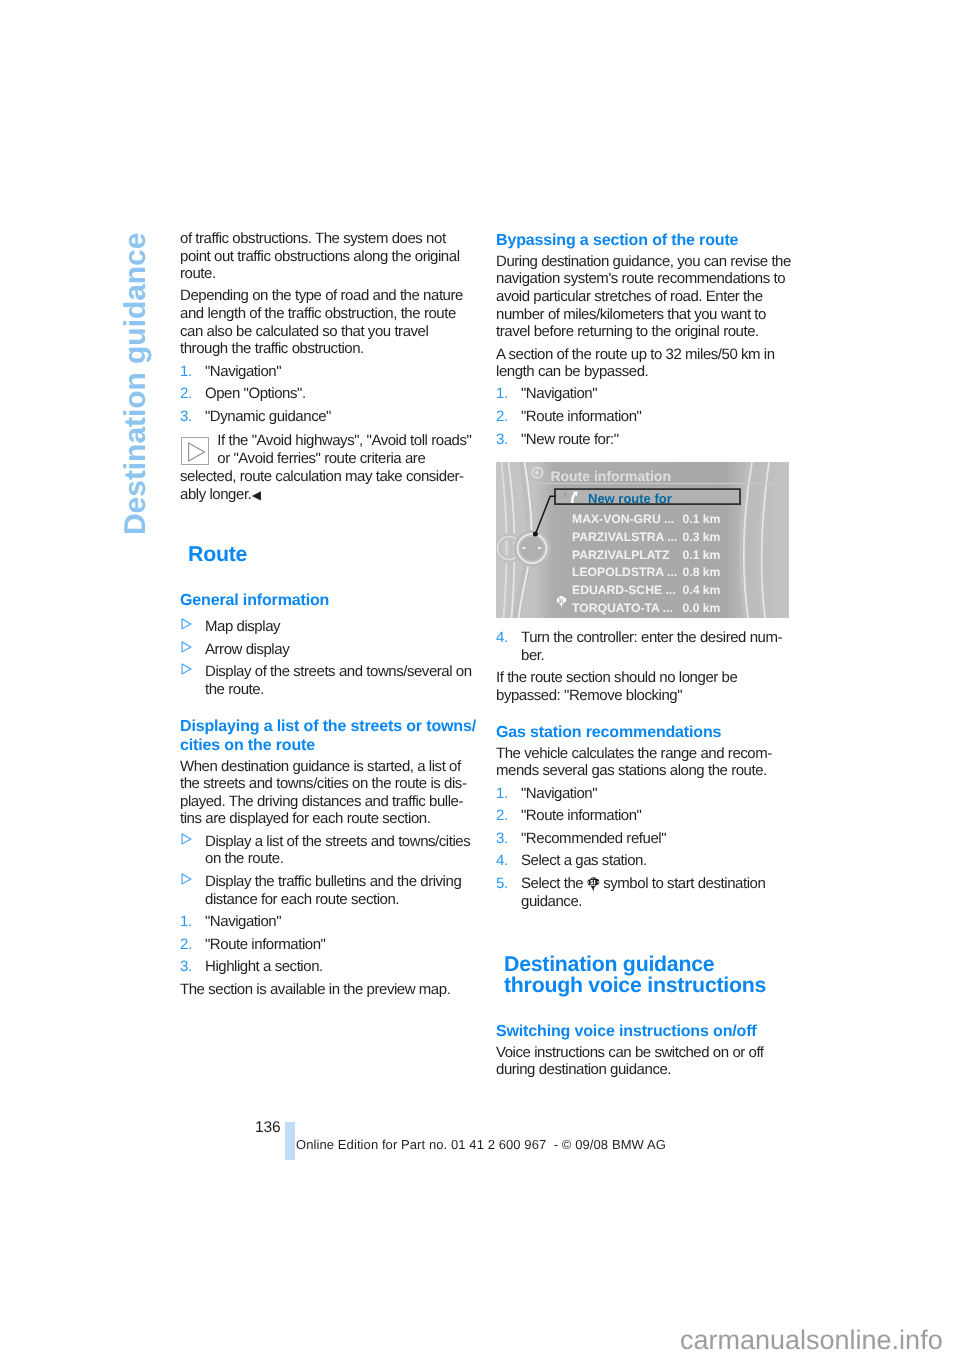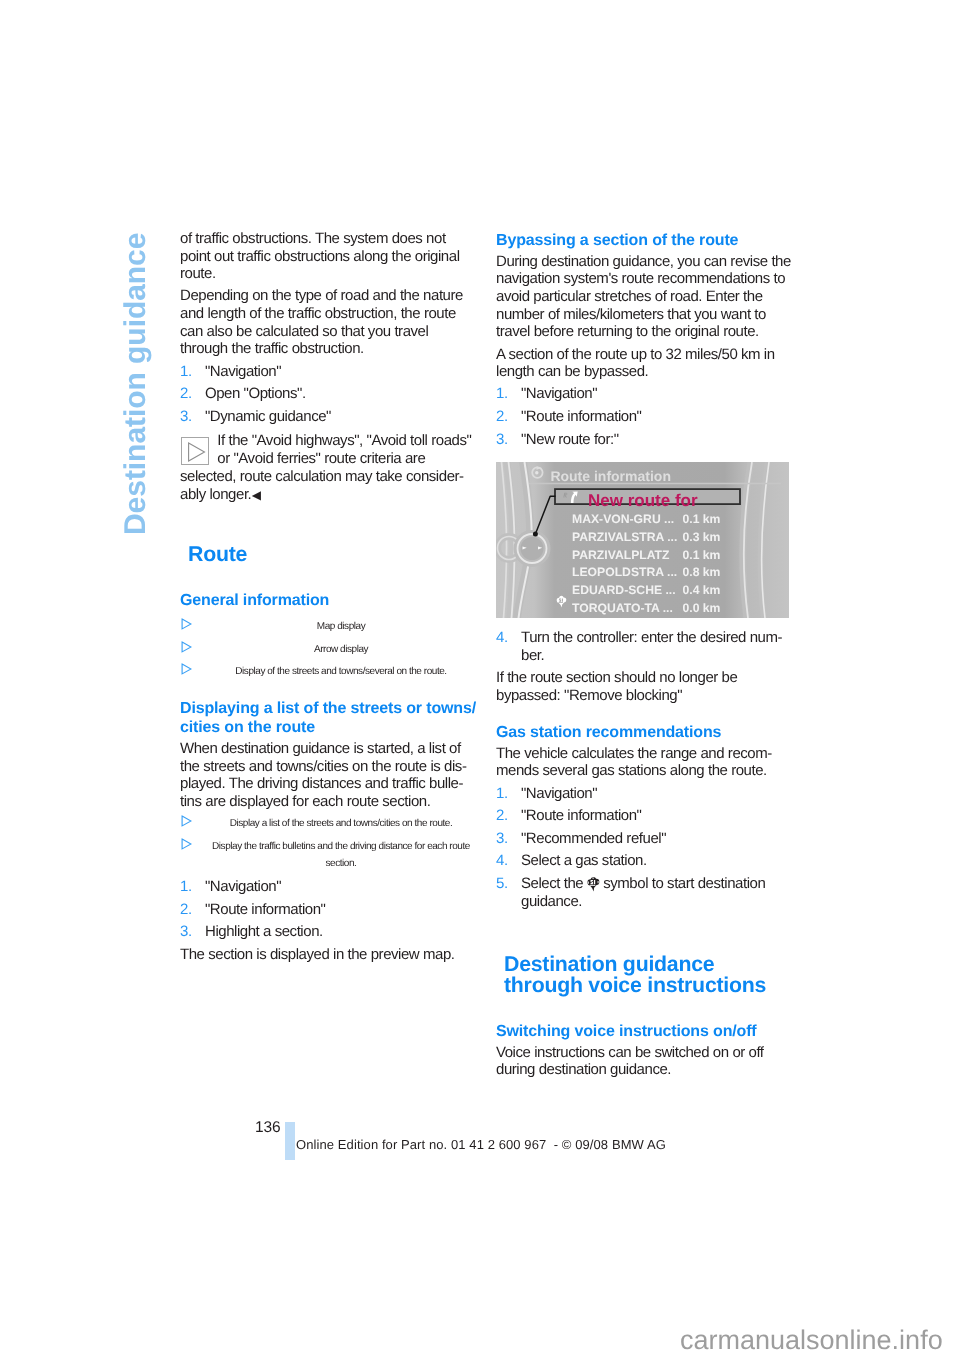--- a/index.html
+++ b/index.html
@@ -38,35 +38,35 @@
   .sp-sec2{height:14.5px;}
   .sp-sec3{height:18px;}
   .pl{display:block;white-space:nowrap;}
   .inlineicon{display:inline-block;width:15px;height:16px;line-height:0;vertical-align:-4px;margin:0 2.5px;}
   .hline{display:block;white-space:nowrap;}
   ol.steps{margin:0;padding:0;list-style:none;}
   ol.steps li{position:relative;padding-left:25px;font-size:15px;line-height:17.6px;letter-spacing:-0.45px;margin-bottom:5px;}
   ol.steps li .num{position:absolute;left:0;top:0;color:#2896f5;}
 
   ul.bullets{margin:0;padding:0;list-style:none;}
-  ul.bullets li{position:relative;padding-left:25px;font-size:10px;line-height:17.6px;letter-spacing:-0.45px;margin-bottom:5px;text-align:center;}
+  ul.bullets li{position:relative;padding-left:25px;font-size:15px;line-height:17.6px;letter-spacing:-0.45px;margin-bottom:5px;}
   ul.bullets li .tri{position:absolute;left:1px;top:0px;line-height:0;}
 
   .noteblock{position:relative;font-size:15px;line-height:17.9px;letter-spacing:-0.45px;}
   .notebox{position:absolute;left:0.6px;top:4.5px;width:28px;height:28px;border:1px solid #a6a6a6;box-sizing:border-box;}
   .nline{margin-left:37.3px;white-space:nowrap;}
   .nline.nfull{margin-left:0;}
   .endtri{display:inline-block;vertical-align:0px;font-size:12px;letter-spacing:0;padding-left:0.5px;}
 
   .shotwrap{position:relative;width:293px;height:156px;overflow:hidden;filter:blur(0.45px);}
   .shotsvg{position:absolute;left:0;top:0;}
   .shot-text{position:absolute;left:0;top:0;width:293px;height:156px;
              font-family:"Liberation Sans",sans-serif;color:#fff;}
   .shot-title{position:absolute;left:54.4px;top:5.5px;font-size:14px;color:#dedede;font-weight:bold;letter-spacing:0px;}
-  .shot-hl{position:absolute;left:92px;top:28.7px;font-size:17px;color:#be185d;font-weight:bold;letter-spacing:0px;}
+  .shot-hl{position:absolute;left:92px;top:28.7px;font-size:13px;color:#0369a1;font-weight:bold;letter-spacing:0px;}
   .shot-rows{position:absolute;left:0;top:50px;width:293px;}
   .srow{position:relative;height:17.7px;}
   .sname{position:absolute;left:76px;top:0;font-size:12.2px;font-weight:bold;letter-spacing:0px;color:#f2f2f2;}
   .sdist{position:absolute;left:186.5px;top:0;font-size:12.2px;font-weight:bold;letter-spacing:0px;color:#f2f2f2;}
   .footer-num{position:absolute;font-size:15.5px;font-weight:normal;letter-spacing:-0.1px;line-height:15.5px;}
   .footer-bar{position:absolute;background:#bedcf7;}
   .footer-txt{position:absolute;font-size:13px;letter-spacing:0.09px;line-height:13px;}
   .wm{position:absolute;color:#9d9d9d;font-size:27px;letter-spacing:0px;line-height:27px;}
 </style>
 </head>
@@ -137,21 +137,21 @@
             </svg></span><span>Display a list of the streets and towns/cities on the route.</span></li>
       <li><span class="tri"><svg width="11" height="12" viewBox="0 0 11 12">
               <path d="M1.1 1.1 L10 6 L1.1 10.9 Z" fill="none" stroke="#3aa0f5" stroke-width="1.15" stroke-linejoin="miter"></path>
             </svg></span><span>Display the traffic bulletins and the driving distance for each route section.</span></li>
     </ul>
     <ol class="steps">
       <li><span class="num">1.</span><span>"Navigation"</span></li>
       <li><span class="num">2.</span><span>"Route information"</span></li>
       <li><span class="num">3.</span><span>Highlight a section.</span></li>
     </ol>
-    <p class="body">The section is displayed in the preview map.</p>
+    <p class="body">The section is available in the preview map.</p>
   </div>
   <div class="col colR">
     <h3 class="sec">Bypassing a section of the route</h3>
     <div class="hgap"></div>
     <p class="body">During destination guidance, you can revise the navigation system's route recommendations to avoid particular stretches of road. Enter the number of miles/kilometers that you want to travel before returning to the original route.</p>
     <div class="gap"></div>
     <p class="body">A section of the route up to 32 miles/50 km in length can be bypassed.</p>
     <div class="gap"></div>
     <ol class="steps">
       <li><span class="num">1.</span><span>"Navigation"</span></li>

